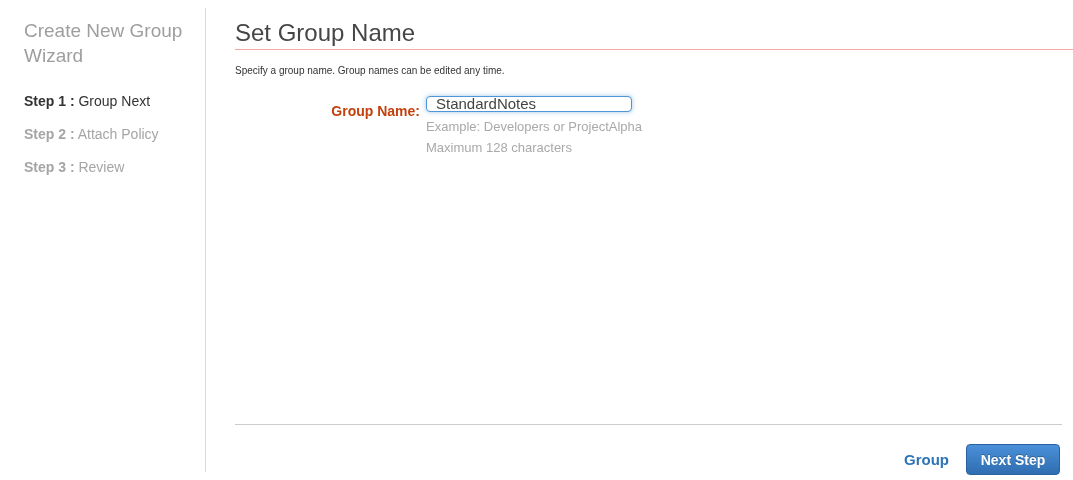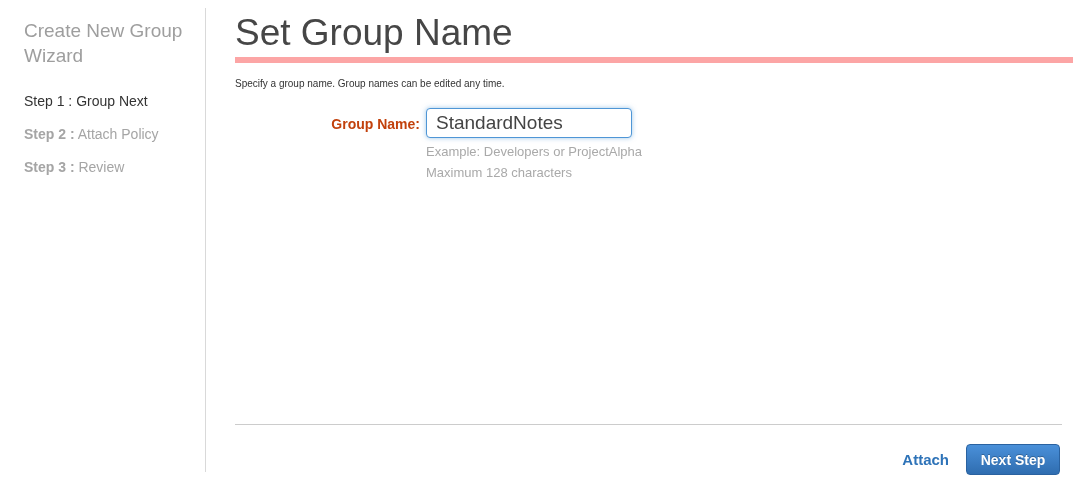--- a/index.html
+++ b/index.html
@@ -30,59 +30,58 @@
     width: 160px;
   }
   .step {
     font-size: 14px; line-height: 15px;
     color: #a5a5a5;
     margin-bottom: 18px;
     cursor: default;
   }
   .step .prefix { font-weight: 700; }
   .step.active { color: #333333; }
-  .step.active .prefix { font-weight: 400; }
+  .step.active .prefix { font-weight: 700; }
 
   
   .main {
     position: absolute; left: 235px; top: 0; right: 0; height: 480px;
   }
   .page-title {
-    font-size: 37px; font-weight: 400;
+    font-size: 24px; font-weight: 400;
     color: #464646;
     margin: 16px 0 0 0;
     line-height: 33px;
-    padding-bottom: 8px;
-    border-bottom: 6px solid #fca5a5;
+    border-bottom: 1px solid #fca5a5;
     margin-right: 0;
   }
   .page-desc {
     font-size: 10px; color: #333333;
     margin: 12px 0 0 0; line-height: 18px;
   }
 
   .form-row {
     margin-top: 15px;
     display: flex;
     align-items: flex-start;
   }
   .form-label {
     width: 185px;
     text-align: right;
     font-size: 14px; font-weight: 700; color: #c2410c;
     padding-top: 8px;
   }
   .form-field { margin-left: 6px; }
   .group-name-input {
-    width: 206px; height: 30px;
+    width: 206px; height: 16px;
     border: 1px solid #4f96d6;
     border-radius: 4px;
     box-shadow: 0 0 5px rgba(81, 151, 214, 0.55);
     padding: 0 9px;
-    font-size: 19px; color: #444444;
+    font-size: 15px; color: #444444;
     font-family: "Liberation Sans", sans-serif;
     outline: none;
   }
   .hint {
     font-size: 13px; color: #a9a9a9;
     line-height: 21px;
     margin-top: 3px;
   }
 
   
@@ -139,15 +138,15 @@
     <div class="form-field">
       <input class="group-name-input" type="text" value="StandardNotes" style="">
       <div class="hint">Example: Developers or ProjectAlpha</div>
       <div class="hint" style="margin-top:0;">Maximum 128 characters</div>
     </div>
   </div>
 </div>
 
 <div class="footer-divider"></div>
 <div class="footer">
-  <a class="cancel-link">Attach</a>
+  <a class="cancel-link">Group</a>
   <button class="next-step-button">Next Step</button>
 </div>
 
 </body></html>

